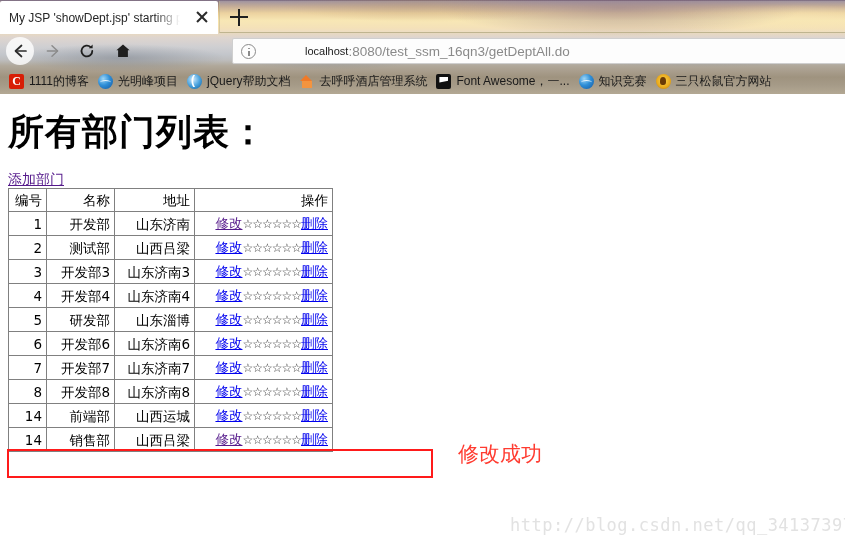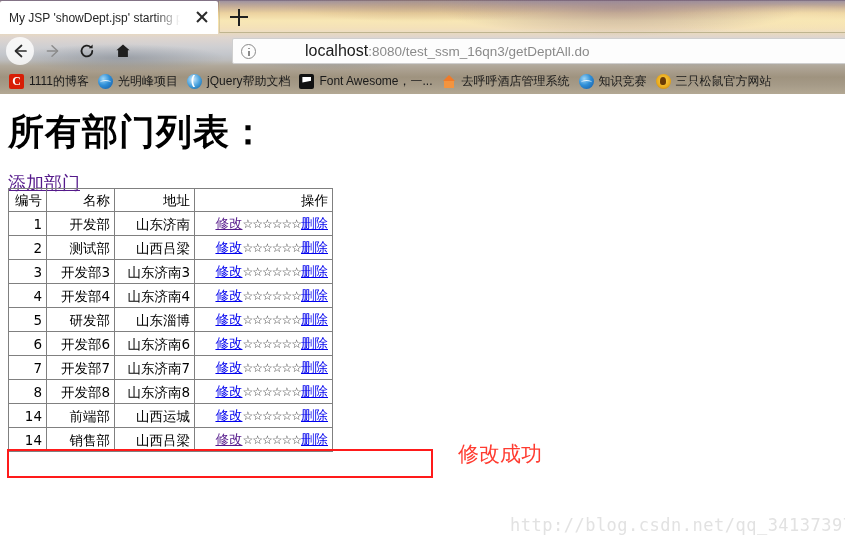--- a/index.html
+++ b/index.html
@@ -137,21 +137,21 @@
     position: relative; margin-right: 9px;
   }
   .info-icon::before {
     content:""; position:absolute; left:6px; top:3px;
     width:1.6px; height:1.6px; background:#8a8a8a; border-radius:50%;
   }
   .info-icon::after {
     content:""; position:absolute; left:6px; top:6px;
     width:1.6px; height:5px; background:#8a8a8a;
   }
-  .url-host { font-size: 16px; color: #1a1a1a; padding-left: 40px; }
+  .url-host { font-size: 11px; color: #1a1a1a; padding-left: 40px; }
   .url-rest { font-size: 13.5px; color: #8a8a8a; }
 
   
   .bookmarks {
     position: absolute; left: 0; top: 68px; width: 845px; height: 26px;
     display: flex; align-items: center;
   }
   .bm {
     display: flex; align-items: center;
     margin-left: 9px; cursor: pointer;
@@ -226,21 +226,21 @@
   h1.page-title {
     margin: 14px 0 0 8px;
     font-size: 36px;
     font-weight: bold;
     color: #000;
     font-family: "DejaVu Sans", "Liberation Sans", sans-serif;
     letter-spacing: 1px;
   }
   .add-link {
     position: absolute; left: 8px; top: 77px;
-    font-size: 18px;
+    font-size: 14px;
     color: #551a8b;
     text-decoration: underline;
     cursor: pointer;
   }
   table.dept {
     position: absolute; left: 8px; top: 94px;
     border-collapse: collapse;
     font-size: 13.5px;
     color: #000;
     font-family: "DejaVu Sans", "Liberation Sans", sans-serif;
@@ -356,26 +356,26 @@
       </div>
       <div class="bm">
         <span class="bm-ico ico-globe"></span>
         <span class="bm-label">光明峰项目</span>
       </div>
       <div class="bm">
         <span class="bm-ico ico-jq"></span>
         <span class="bm-label">jQuery帮助文档</span>
       </div>
       <div class="bm">
+        <span class="bm-ico ico-house"></span>
+        <span class="bm-label">去呼呼酒店管理系统</span>
+      </div>
+      <div class="bm">
         <span class="bm-ico ico-flag"></span>
         <span class="bm-label">Font Awesome，一...</span>
-      </div>
-      <div class="bm">
-        <span class="bm-ico ico-house"></span>
-        <span class="bm-label">去呼呼酒店管理系统</span>
       </div>
       <div class="bm">
         <span class="bm-ico ico-globe"></span>
         <span class="bm-label">知识竞赛</span>
       </div>
       <div class="bm">
         <span class="bm-ico ico-squirrel"></span>
         <span class="bm-label">三只松鼠官方网站</span>
       </div>
     </div>

